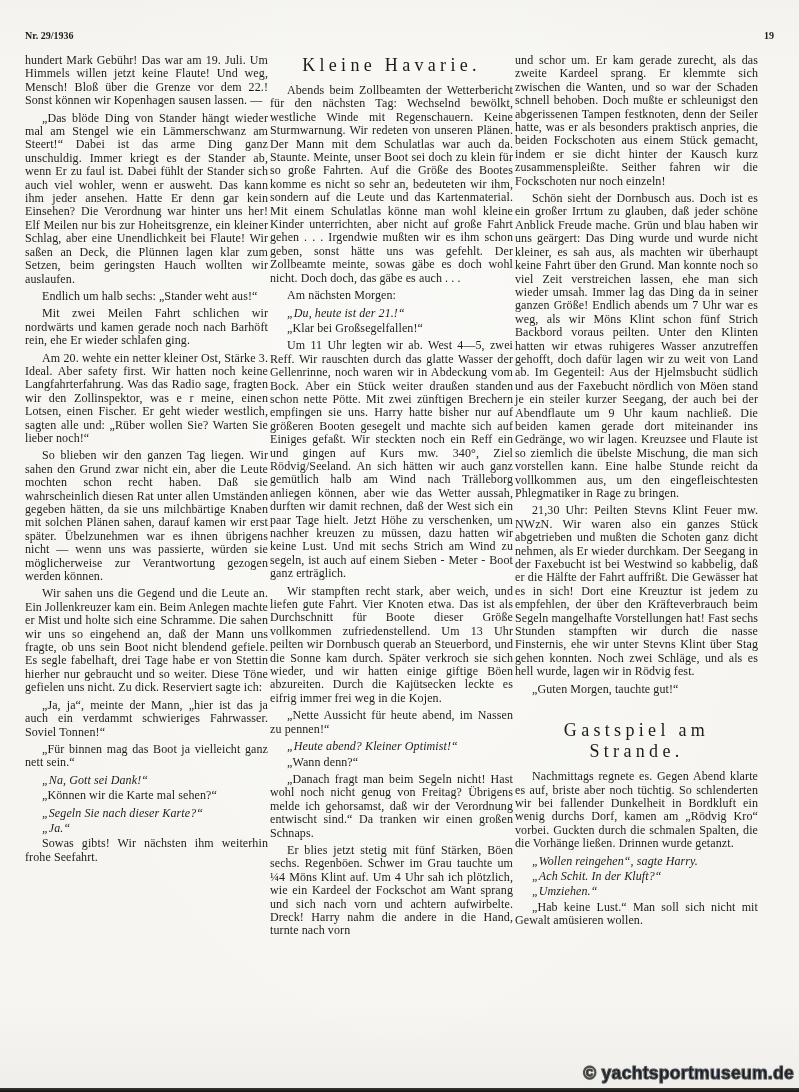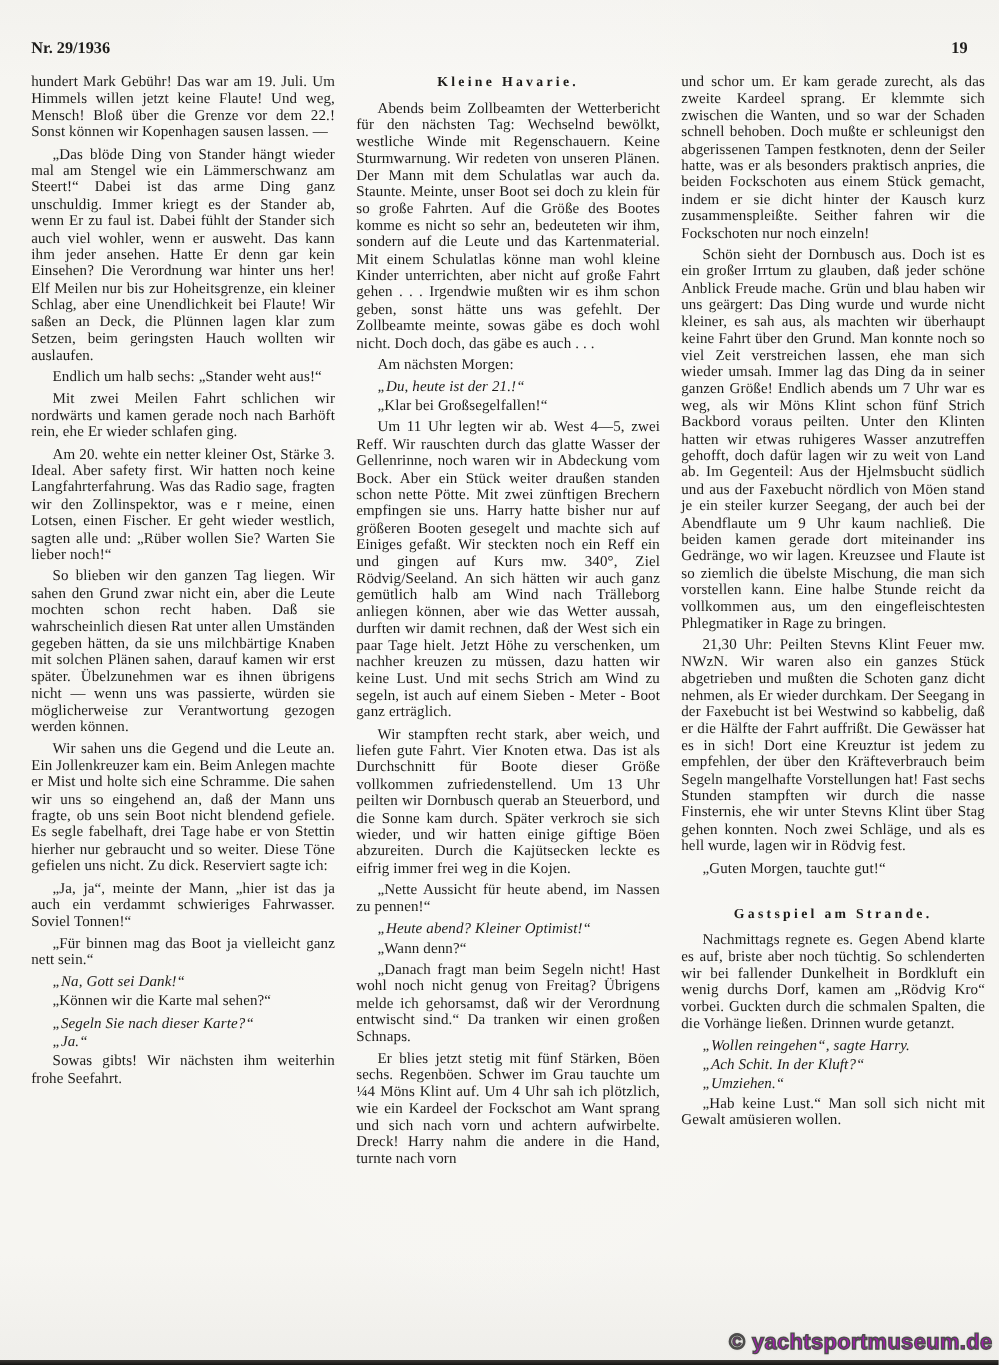--- a/index.html
+++ b/index.html
@@ -10,43 +10,43 @@
       radial-gradient(ellipse at 50% 40%, rgba(255,255,255,.55), rgba(0,0,0,0) 70%),
       linear-gradient(180deg,#f3f2ee 0%,#f6f5f1 6%,#f6f5f1 92%,#efeeea 100%);
     overflow:hidden;position:relative;
     font-family:"Liberation Serif","DejaVu Serif",serif;
     color:#1d1c1a;
     -webkit-font-smoothing:antialiased;
   }
   .page{padding:30px 13px 0 25px;}
   .page-header{
     display:flex;justify-content:space-between;align-items:baseline;
-    font-weight:bold;font-size:13px;margin-bottom:13px;padding-right:12px;
+    font-weight:bold;font-size:10px;margin-bottom:13px;padding-right:12px;
   }
-  .columns{display:flex;gap:17px;}
+  .columns{display:flex;gap:2px;}
   .col{width:243px;flex:0 0 243px;}
   p.para{
     margin:0 0 4px 0;
     font-size:12px;line-height:13.4px;
     text-align:justify;
     letter-spacing:.1px;
   }
   p.para.indent{text-indent:17px;}
   p.para.tight{margin-bottom:2px;font-style:italic;}
   .col-heading{
-    font-size:11px;font-weight:bold;
+    font-size:18px;font-weight:normal;
     text-align:center;letter-spacing:.24em;
     margin:1px 0 8px 0;
   }
   .col-heading.mid{margin-top:24px;}
   .watermark{
     position:absolute;right:5px;bottom:8px;
     font-family:"Liberation Sans","DejaVu Sans",sans-serif;
     font-weight:bold;font-size:17.5px;letter-spacing:.3px;
-    color:#a21caf;
+    color:#0f172a;
     -webkit-text-stroke:1.1px #4d4d4b;
     text-shadow:0 0 2px rgba(60,60,58,.35);
     white-space:nowrap;
   }
   .scan-edge-bottom{
     position:absolute;left:0;right:0;bottom:0;height:4px;
     background:linear-gradient(180deg,#3a3835,#151412);
   }
 </style>
 </head>

